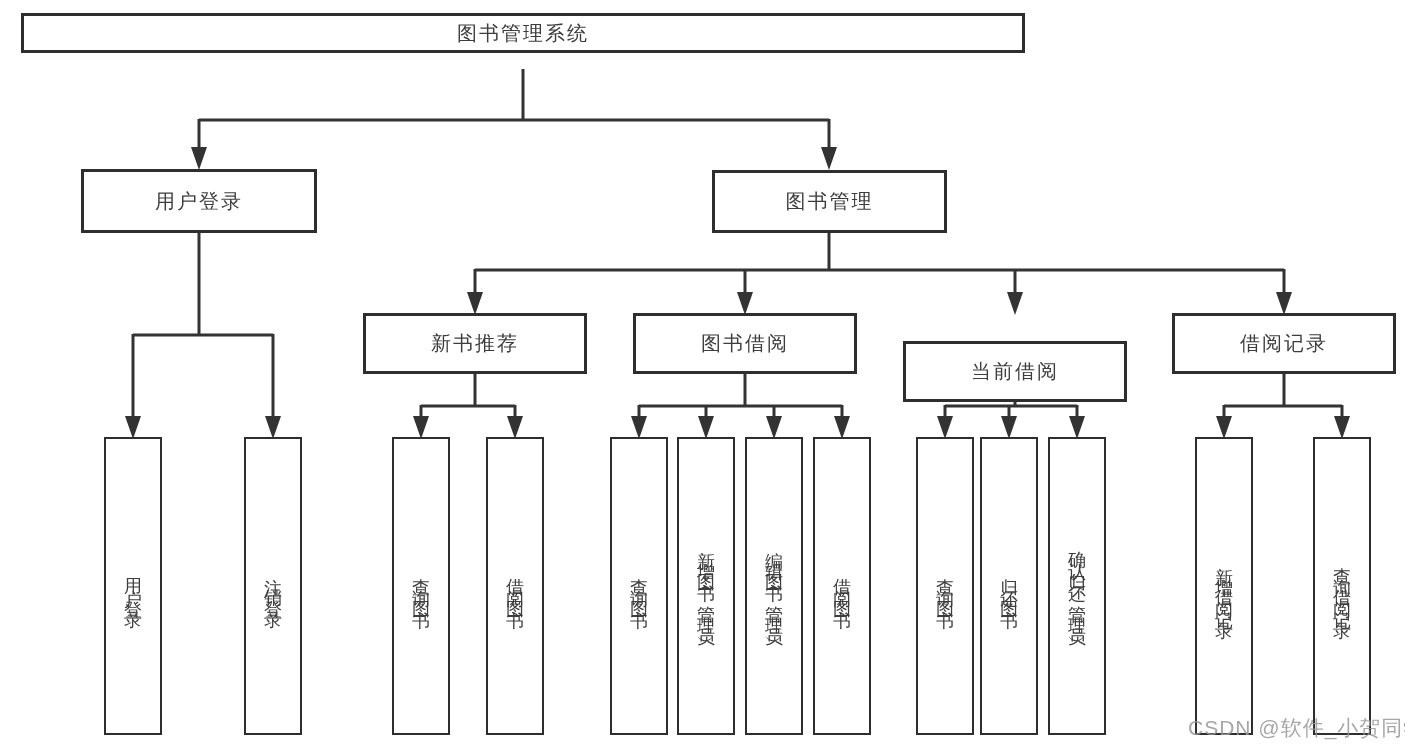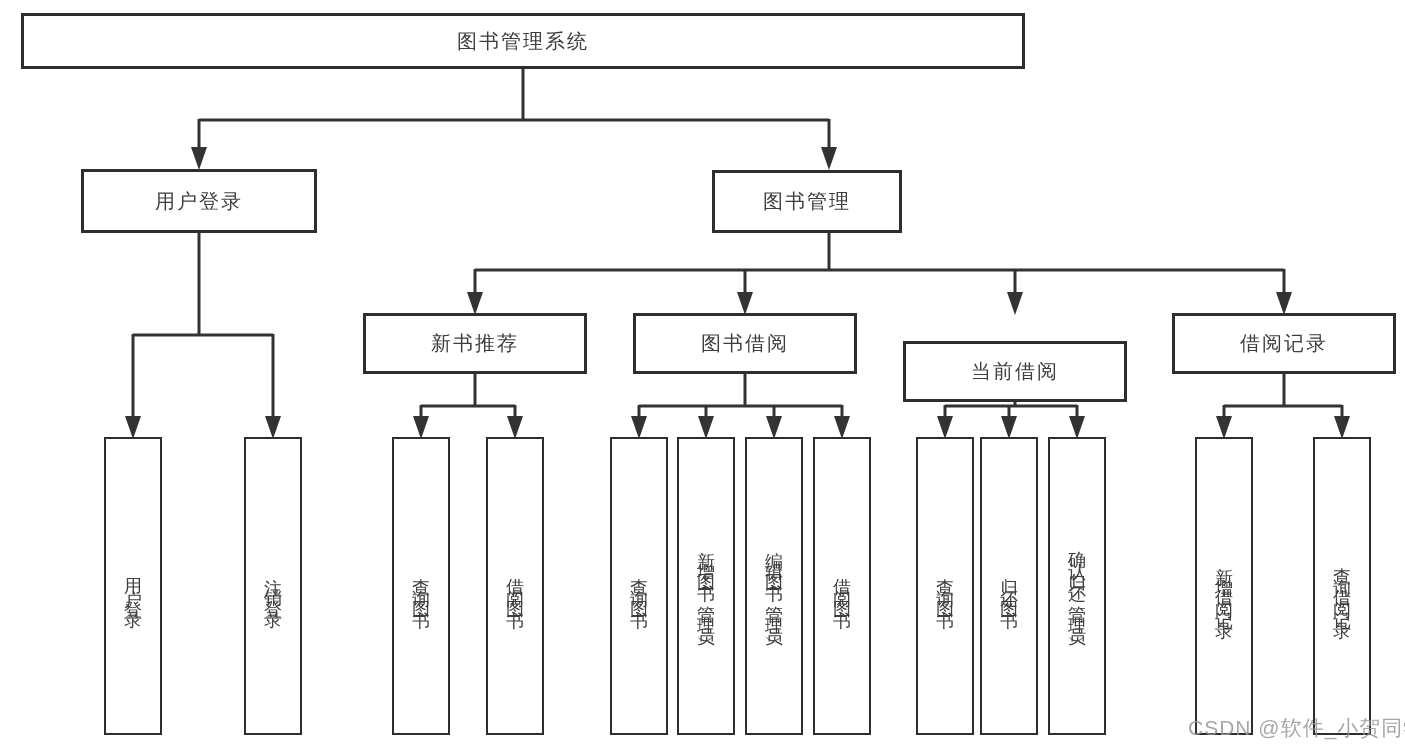--- a/index.html
+++ b/index.html
@@ -32,23 +32,23 @@
     white-space: nowrap;
   }
   .v .lbl {
     writing-mode: vertical-rl;
     text-orientation: mixed;
     font-size: 18px;
     line-height: 1;
     letter-spacing: 11px;
   }
   
-  #n-root            { left: 21px;   top: 13px;  width: 1004px; height: 56px; }
+  #n-root            { left: 21px;   top: 13px;  width: 1004px; height: 40px; }
   #n-user-login      { left: 81px;   top: 169px; width: 236px;  height: 64px; }
-  #n-book-mgmt       { left: 712px;  top: 170px; width: 190px;  height: 63px; align-items: center; }
+  #n-book-mgmt       { left: 712px;  top: 170px; width: 235px;  height: 63px; align-items: center; }
   #n-new-book-rec    { left: 363px;  top: 313px; width: 224px;  height: 61px; }
   #n-book-borrow     { left: 633px;  top: 313px; width: 224px;  height: 61px; }
   #n-current-borrow  { left: 903px;  top: 313px; width: 224px;  height: 61px; margin-top: 28px; }
   #n-borrow-records  { left: 1172px; top: 313px; width: 224px;  height: 61px; }
   .leaf { top: 437px; width: 58px; height: 298px; border-width: 2.5px; }
   #n-leaf-user-login { left: 104px; }
   #n-leaf-logout     { left: 244px; }
   #n-leaf-nb-query   { left: 392px; }
   #n-leaf-nb-borrow  { left: 486px; }
   #n-leaf-bb-query   { left: 610px; }

